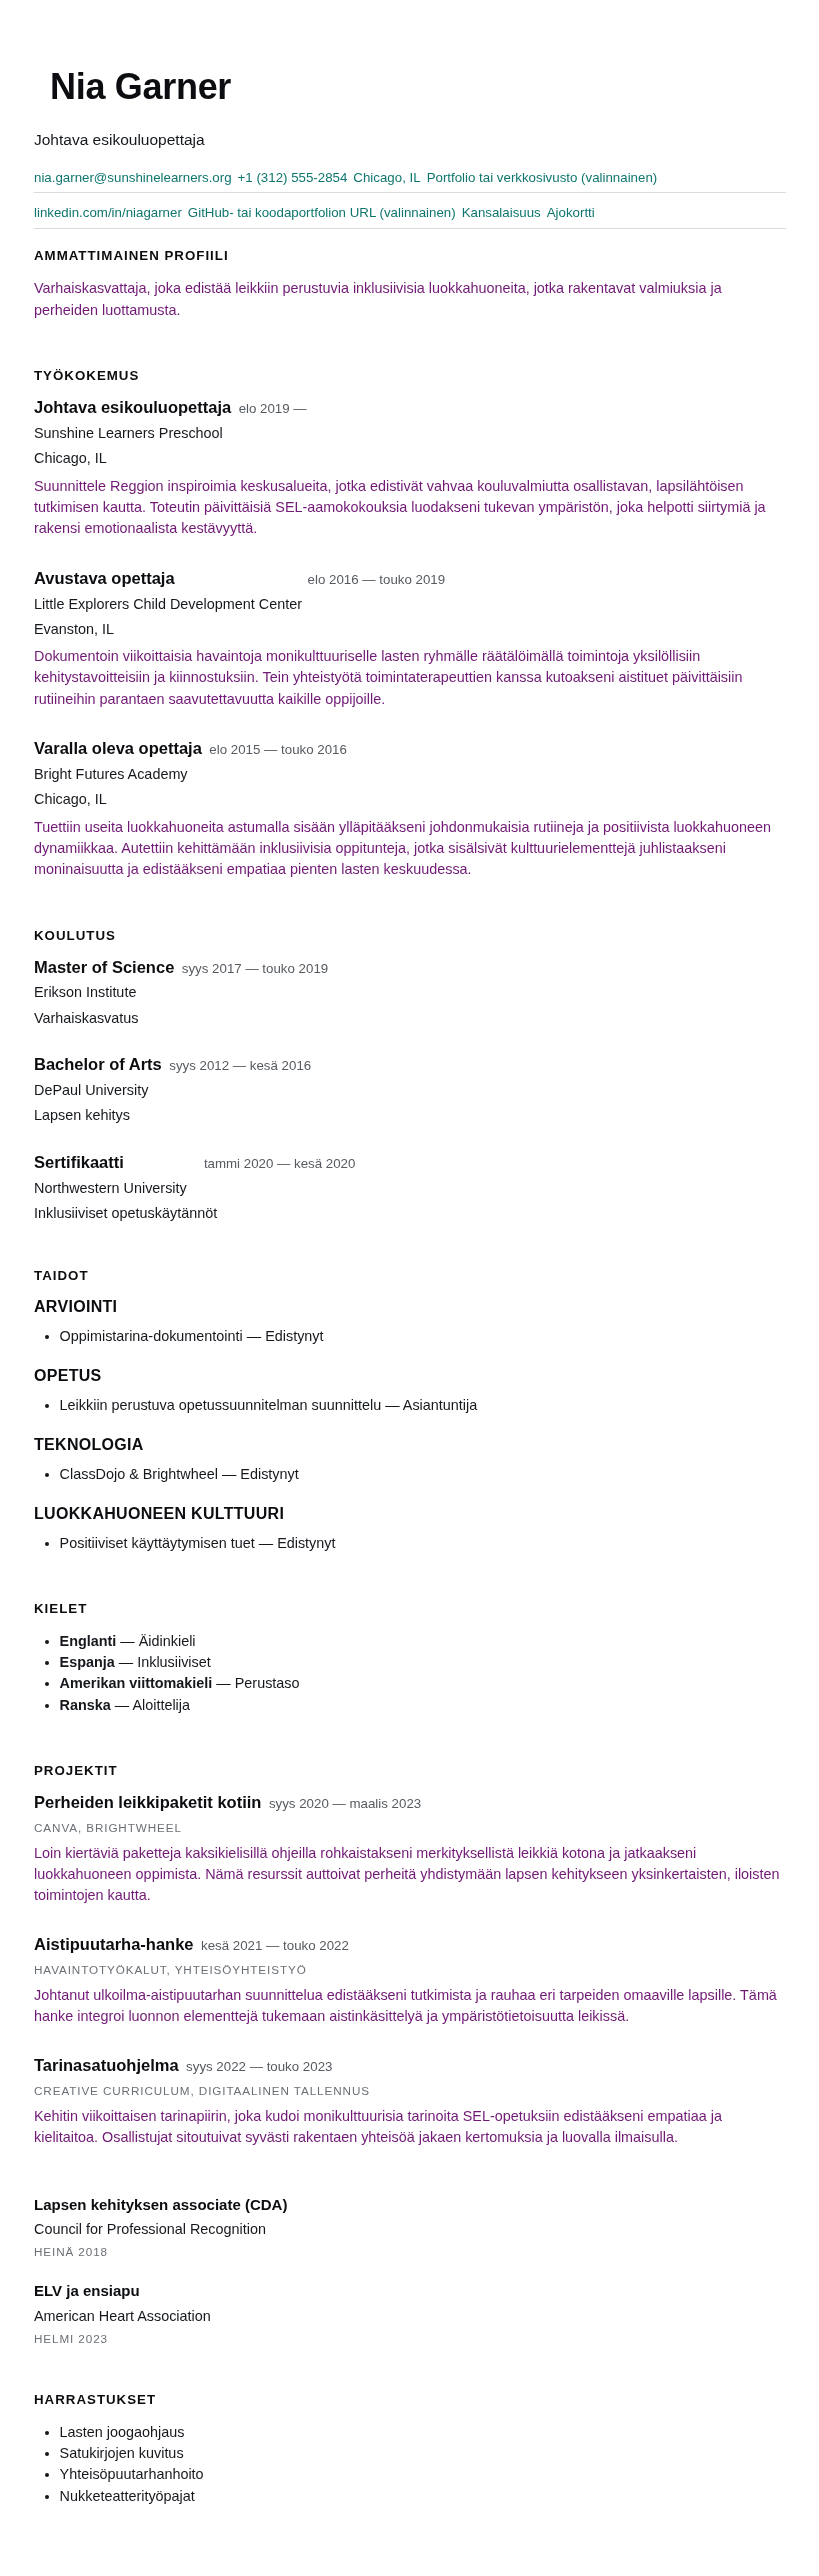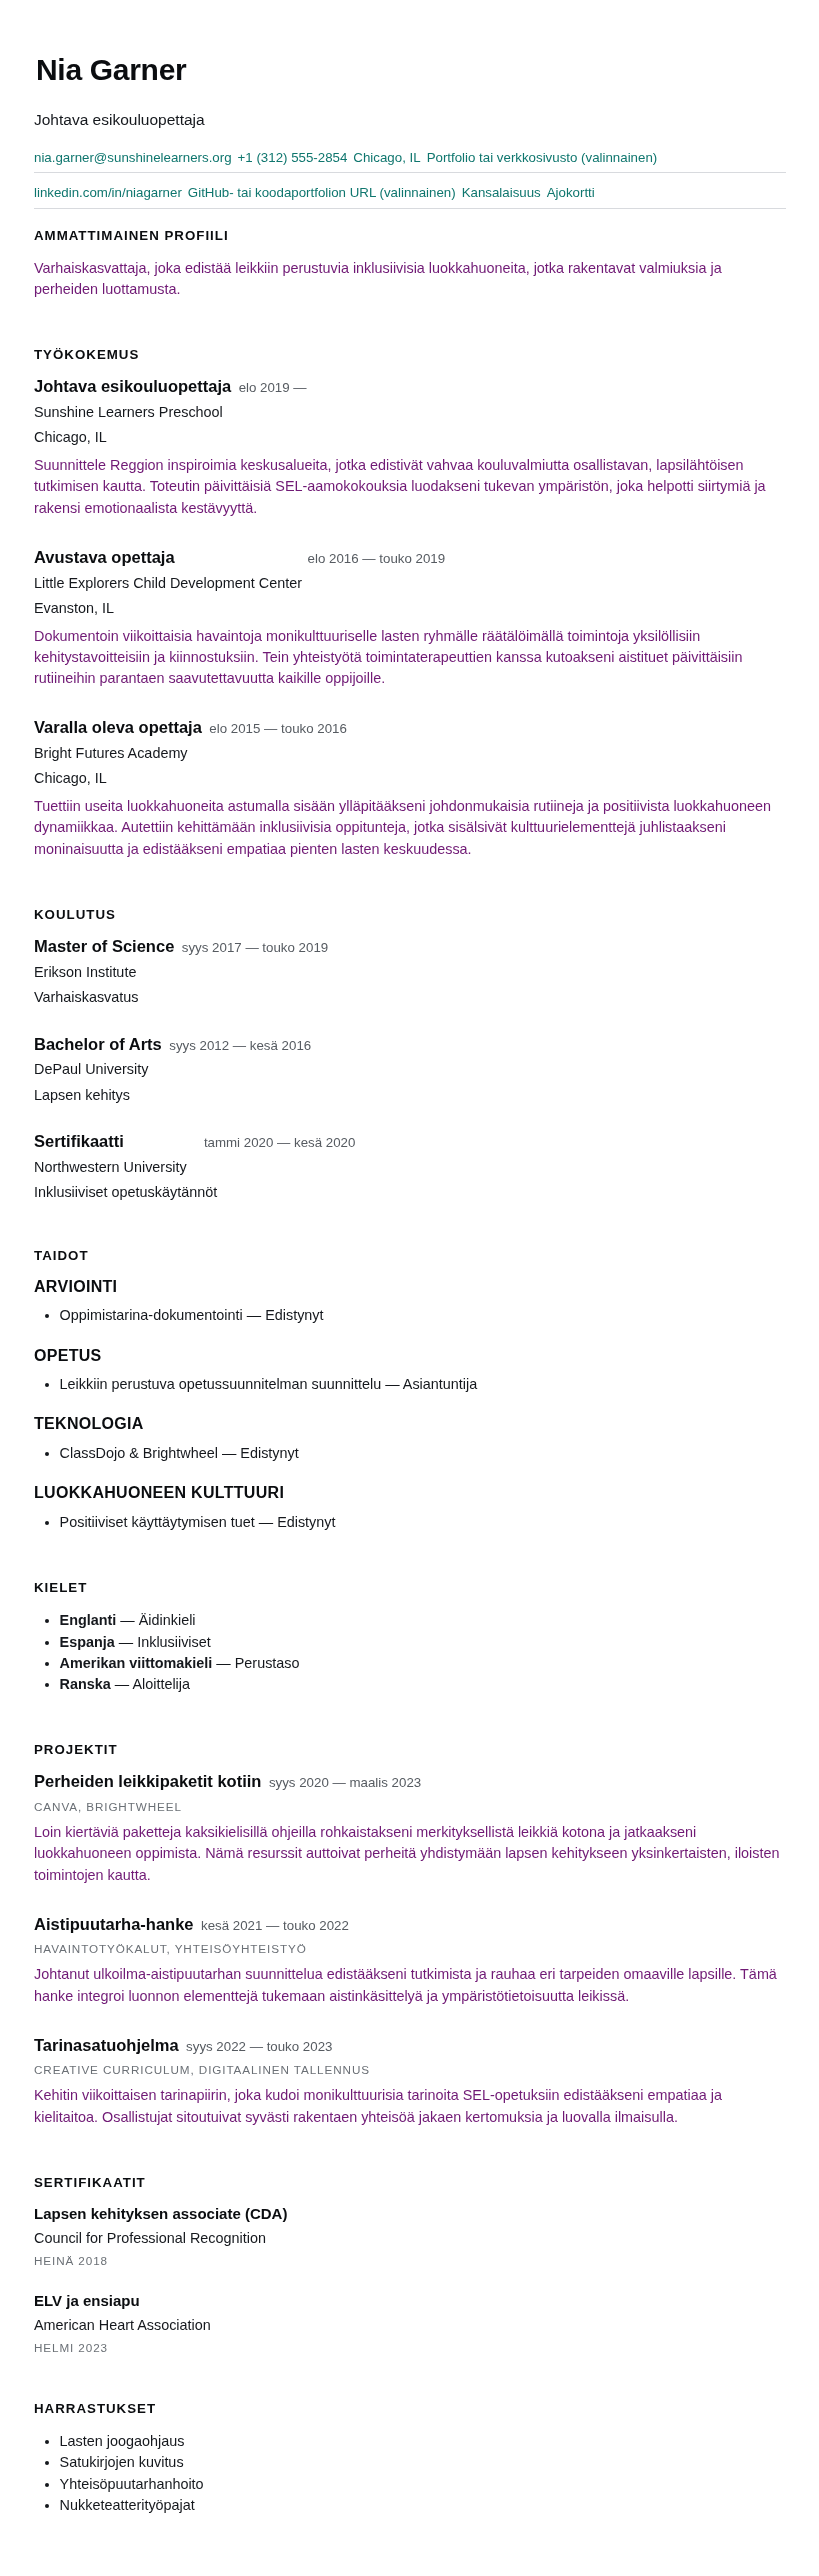--- a/index.html
+++ b/index.html
@@ -7,21 +7,21 @@
   html, body { margin: 0; padding: 0; background: #ffffff; }
   body {
     width: 820px;
     min-height: 2576px;
     color: #15181d;
     font-family: "Liberation Sans", "DejaVu Sans", sans-serif;
   }
   .page { padding: 51px 34px 96px 34px; }
 
   
-  .name { margin: 2px; font-size: 30px; line-height: 1.1; font-weight: 700; letter-spacing: -0.3px; color: #0b0d10; }
+  .name { margin: 16px; font-size: 36px; line-height: 1.1; font-weight: 700; letter-spacing: -0.3px; color: #0b0d10; }
   .subtitle { margin-top: 24.5px; font-size: 15.5px; line-height: 1.15; color: #15181d; }
   .contact-row {
     display: flex; flex-wrap: wrap; align-items: baseline; column-gap: 6px;
     font-size: 13.3px; line-height: 1.15; color: #0f766e;
     border-bottom: 0.5px solid #d8dade;
   }
   .contact-row.row1 { padding: 21.3px 0 7px; }
   .contact-row.row2 { padding: 11.7px 0 8px; }
   .contact-item { white-space: nowrap; }
 
@@ -233,21 +233,20 @@
       <div class="entry-header">
         <span class="entry-title">Tarinasatuohjelma</span>
         <span class="entry-dates">syys 2022 — touko 2023</span>
       </div>
       <div class="entry-tools">CREATIVE CURRICULUM, DIGITAALINEN TALLENNUS</div>
       <p class="entry-desc">Kehitin viikoittaisen tarinapiirin, joka kudoi monikulttuurisia tarinoita SEL-opetuksiin edistääkseni empatiaa ja kielitaitoa. Osallistujat sitoutuivat syvästi rakentaen yhteisöä jakaen kertomuksia ja luovalla ilmaisulla.</p>
     </div>
   </section>
 
   <section class="section">
-    <h2 class="section-heading">SERTIFIKAATIT</h2>
 
     <div class="entry" style="margin-top:0">
       <div class="cert-title">Lapsen kehityksen associate (CDA)</div>
       <div class="entry-sub">Council for Professional Recognition</div>
       <div class="cert-date">HEINÄ 2018</div>
     </div>
 
     <div class="entry" style="margin-top:24.5px">
       <div class="cert-title">ELV ja ensiapu</div>
       <div class="entry-sub">American Heart Association</div>

